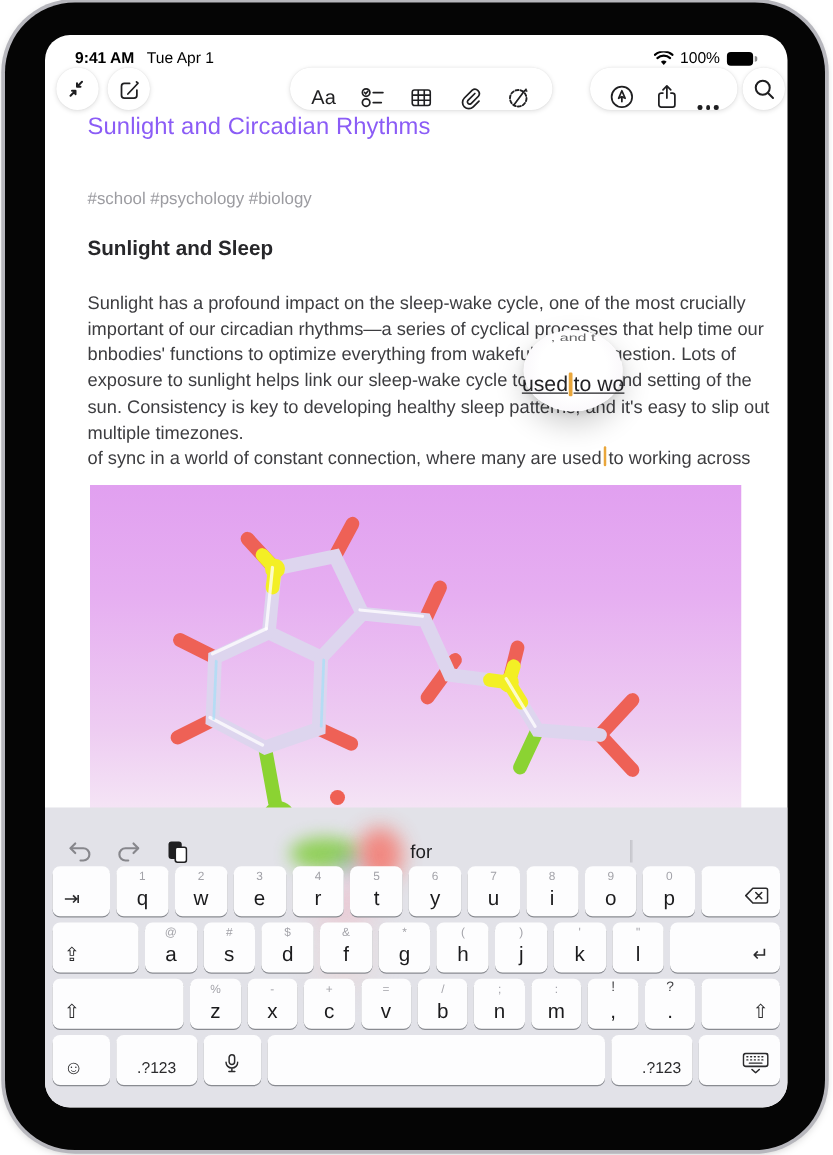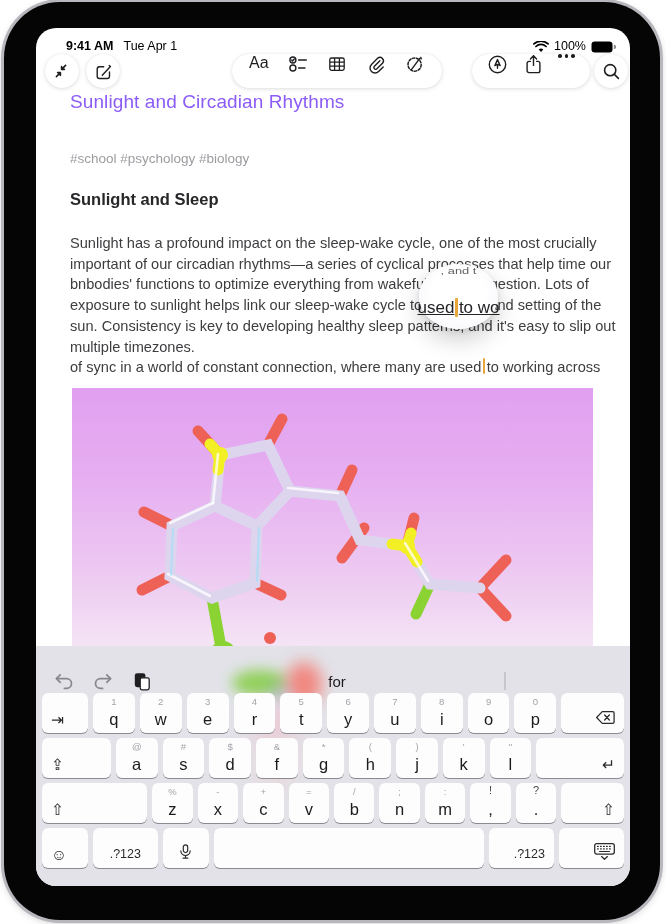--- a/index.html
+++ b/index.html
@@ -2,31 +2,31 @@
 <html><head>
 <meta charset="utf-8">
 <style>
   html,body{margin:0;padding:0;}
   body{width:666px;height:924px;background:#fff;font-family:"Liberation Sans",sans-serif;position:relative;-webkit-font-smoothing:antialiased;}
   
   .device{position:absolute;left:4px;top:2px;width:656px;height:918px;border-radius:56px;background:#050505;
           box-shadow:0 0 0 3px #b7b7bd,0 2px 8px rgba(0,0,0,.25);}
   .screen{position:absolute;left:32px;top:26px;width:594px;height:858px;background:#ffffff;border-radius:20px;overflow:hidden;}
   
-  .statusbar{position:absolute;top:9px;left:0;right:0;height:18px;padding:0 14px;display:flex;justify-content:space-between;align-items:center;font-size:12.5px;color:#000;margin-left:16px;}
+  .statusbar{position:absolute;top:9px;left:0;right:0;height:18px;padding:0 24px;display:flex;justify-content:space-between;align-items:center;font-size:12.5px;color:#000;}
   .sb-left{display:flex;gap:10px;align-items:center;}
   .sb-time{font-weight:700;}
   .sb-date{font-weight:400;}
   .sb-right{display:flex;gap:5px;align-items:flex-end;}
   
   .toolbar{position:absolute;top:26px;left:0;right:0;height:34px;}
   .pill,.btn-circle{background:#fff;box-shadow:0 1px 4px rgba(0,0,0,.13),0 0 1px rgba(0,0,0,.10);}
   .btn-circle{width:34px;height:34px;border-radius:50%;display:flex;align-items:center;justify-content:center;cursor:pointer;}
   .left-group{position:absolute;left:9px;top:0;display:flex;gap:7px;}
-  .pill{height:34px;border-radius:17px;display:flex;align-items:flex-start;box-sizing:border-box;}
+  .pill{height:34px;border-radius:17px;display:flex;align-items:flex-end;box-sizing:border-box;}
   .center-pill{position:absolute;left:196px;top:0;width:210px;justify-content:space-between;padding:0 17px;}
   .right-pill{position:absolute;left:436px;top:0;width:118px;justify-content:space-between;padding:0 15px;}
   .search-circle{position:absolute;left:558px;top:0;}
   .tb-ic{display:flex;align-items:center;justify-content:center;cursor:pointer;}
   .format-label{font-size:16px;color:#1f1f21;font-weight:500;letter-spacing:.2px;}
   .dots{display:flex;gap:3px;}
   .dots i{width:3.6px;height:3.6px;border-radius:50%;background:#1f1f21;display:block;}
   
   .note-title{position:absolute;left:34px;top:63px;font-size:19px;font-weight:400;color:#8b5cf6;letter-spacing:.1px;}
   .note-tags{position:absolute;left:34px;top:123px;font-size:13.5px;color:#9c9ca1;}

